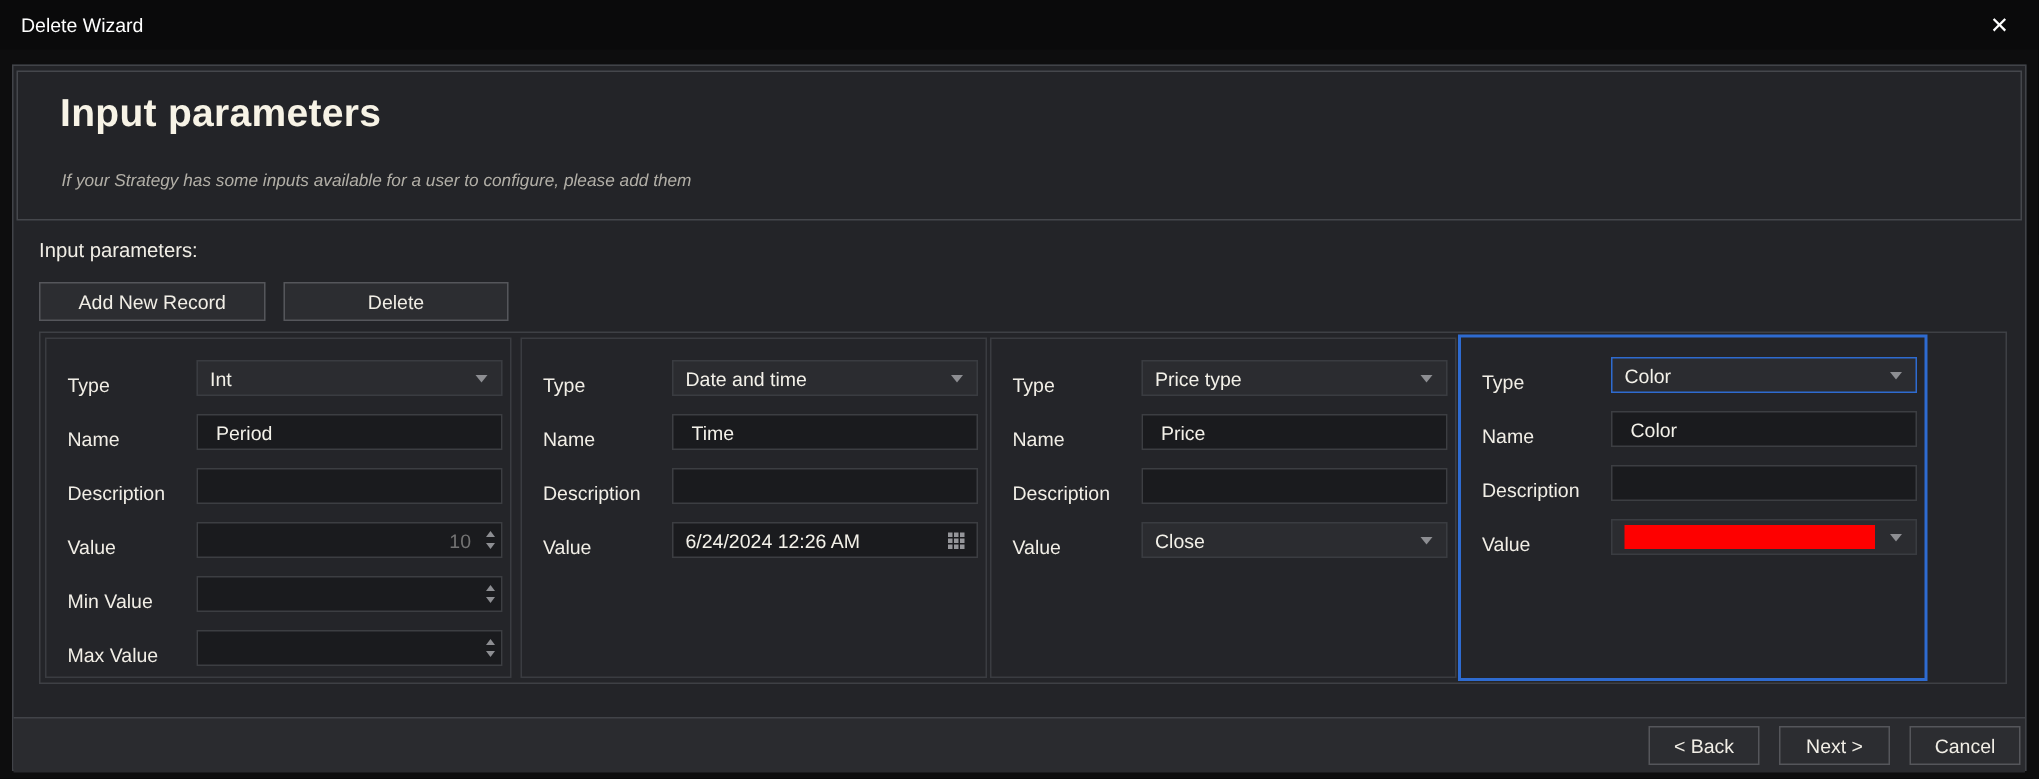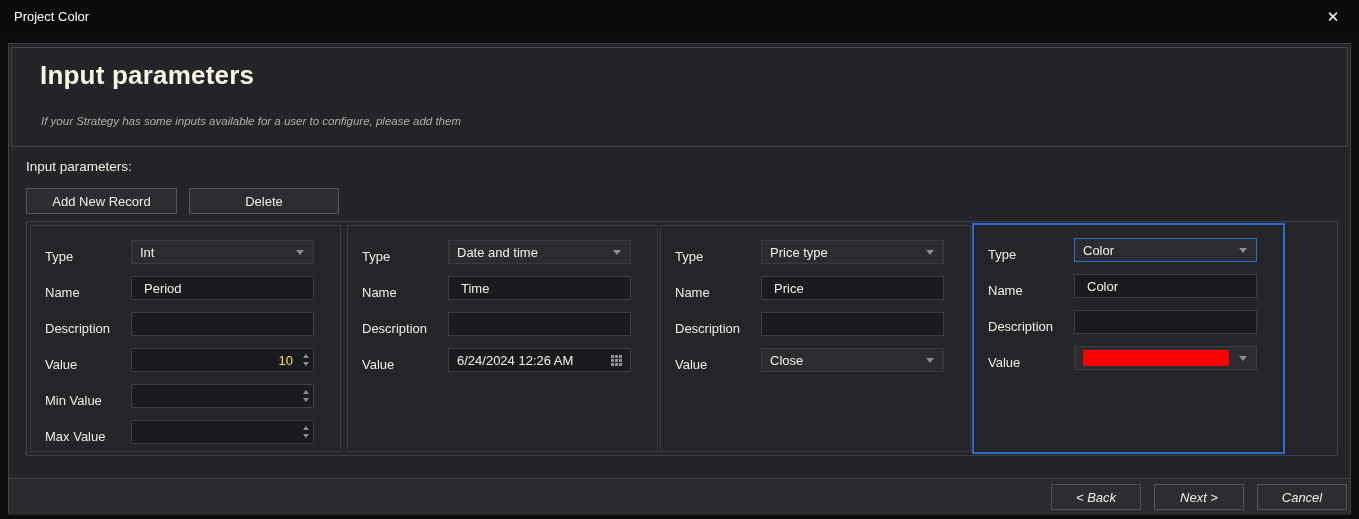--- a/index.html
+++ b/index.html
@@ -57,21 +57,21 @@
   .card {
     position:absolute; top:3px; width:311px; height:227px;
     border:1px solid #3a3c41; background:#242529; padding-top:14px;
   }
   .card-1 { left:3px; }
   .card-2 { left:320px; }
   .card-3 { left:633px; }
   .card-4 { left:945px; top:1px; width:313px; height:231px; border:2px solid #2e6bd0; padding-top:13px; }
   .row { height:24px; margin:0 0 12px 0; display:flex; align-items:flex-end; padding-left:14px; }
   .flabel { width:86px; font-size:13px; color:#f1eee6; flex:0 0 86px; }
-  .field { width:183px; height:24px; }
+  .field { width:204px; height:24px; }
   .tinput {
     background:#1a1b1e; border:1px solid #3c3e42; color:#f3f1e9;
     font-family:"Liberation Sans", sans-serif; font-size:13px;
     padding:0 8px 0 12px; outline:none;
   }
   .combo {
     background:#2b2c30; border:1px solid #3a3c41; color:#f3f1e9;
     display:flex; align-items:center; justify-content:space-between;
     padding:0 9px 0 8px; font-size:13px; cursor:pointer;
   }
@@ -79,21 +79,21 @@
   .combo-arrow {
     width:0; height:0;
     border-left:4px solid transparent; border-right:4px solid transparent;
     border-top:5px solid #8d8e92; flex:0 0 auto;
   }
   .spin {
     background:#1a1b1e; border:1px solid #3c3e42; display:flex; align-items:stretch;
   }
   .spin-input {
     flex:1; min-width:0; background:transparent; border:none; outline:none;
-    color:#fde047; font-family:"Liberation Sans", sans-serif; font-size:13px;
+    color:#737373; font-family:"Liberation Sans", sans-serif; font-size:13px;
     text-align:right; padding-right:5px;
   }
   .spin-arrows {
     width:15px; display:flex; flex-direction:column; align-items:center;
     justify-content:center; gap:4px; cursor:pointer;
   }
   .arr-up {
     width:0; height:0;
     border-left:3.5px solid transparent; border-right:3.5px solid transparent;
     border-bottom:4.5px solid #8d8e92;
@@ -117,29 +117,29 @@
   }
   .grid-icon i { background:#95969a; }
   .swatch { flex:1; height:16px; margin-right:10px; }
   
   .footer {
     position:absolute; left:0; right:0; top:434px; height:37px;
     background:#2a2b2f; border-top:1px solid #414348;
     display:flex; align-items:center; justify-content:flex-end;
     gap:13px; padding-right:3px;
   }
-  .footer .btn { position:static; width:90px;font-style:italic; }
+  .footer .btn { position:static; width:74px; }
 </style>
 </head>
 <body>
 
 <div class="window">
 
   <div class="titlebar">
-    <span class="titlebar-text">Project Color</span>
+    <span class="titlebar-text">Delete Wizard</span>
     <div class="close-btn">
       <span>✕</span>
     </div>
   </div>
 
   <div class="main-panel">
 
     <div class="header-box">
       <div class="header-title">Input parameters</div>
       <div class="header-subtitle">If your Strategy has some inputs available for a user to configure, please add them</div>

